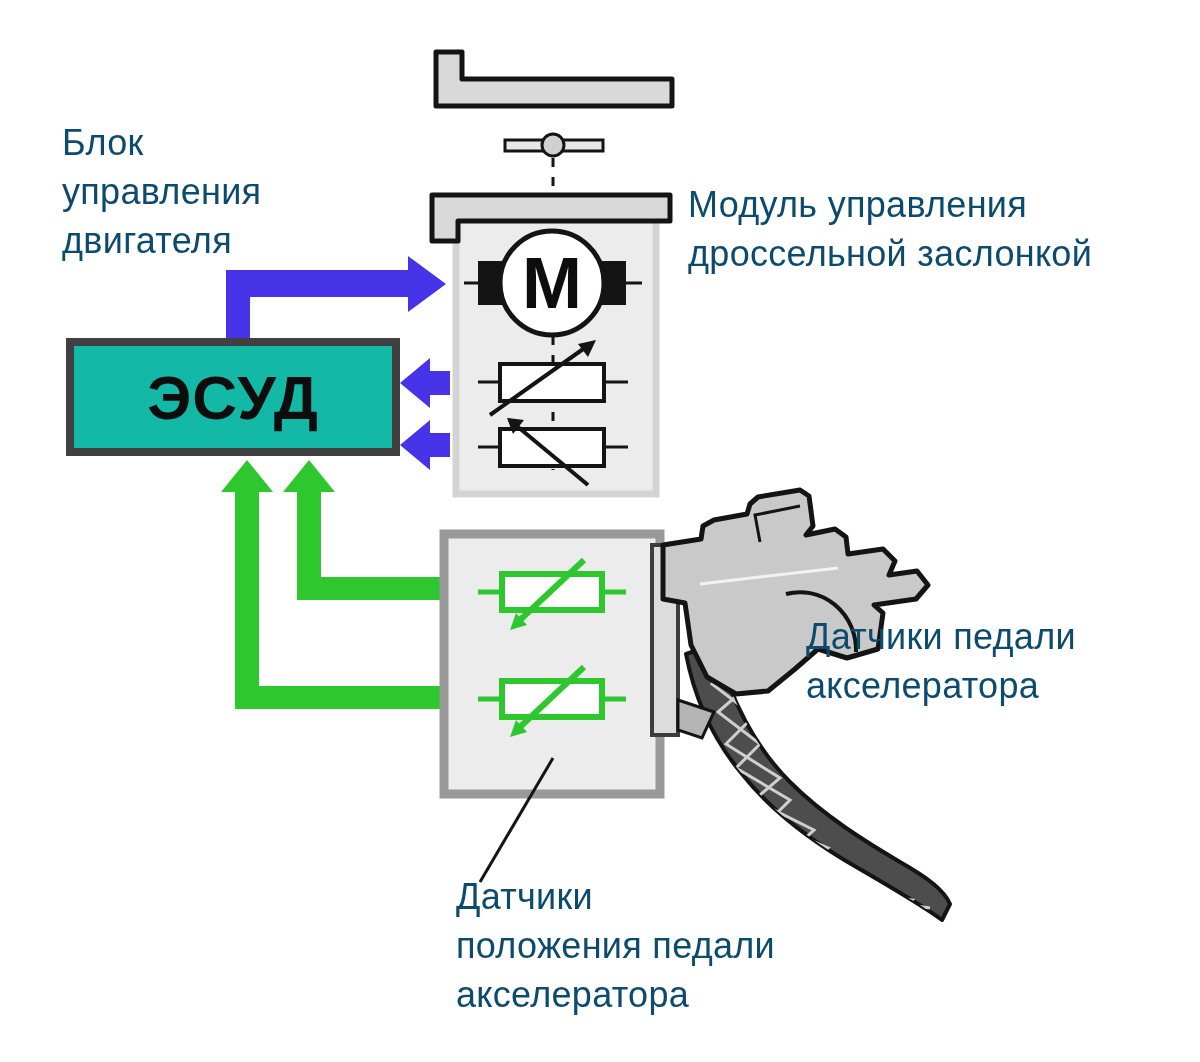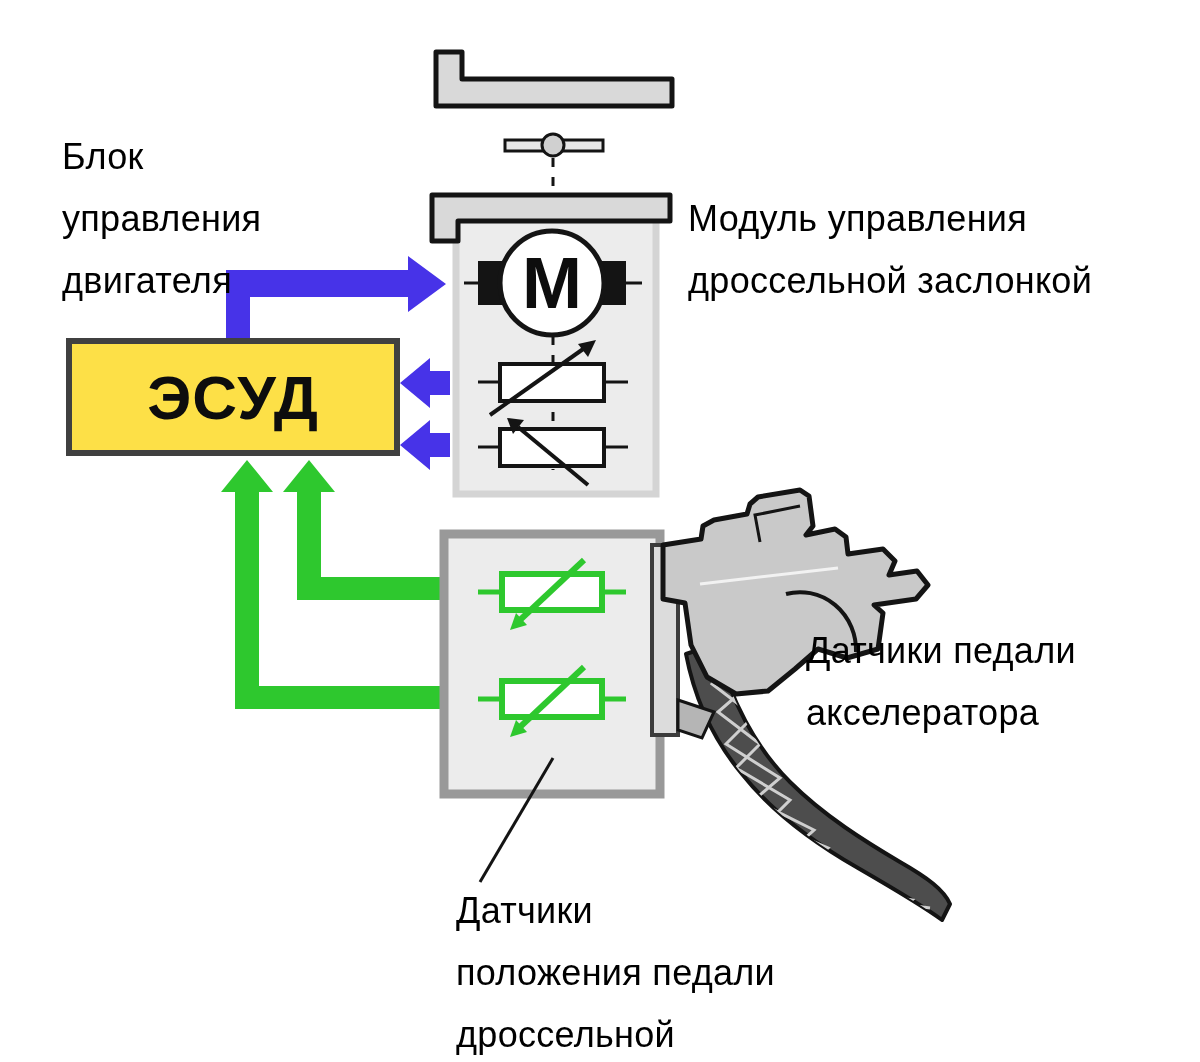--- a/index.html
+++ b/index.html
@@ -2,26 +2,26 @@
 <html><head>
 <meta charset="utf-8">
 <style>
   html,body{margin:0;padding:0;background:#ffffff;}
   .canvas{
     position:relative;width:1200px;height:1062px;background:#ffffff;overflow:hidden;
     font-family:"Liberation Sans",sans-serif;
   }
   .diagram-svg{position:absolute;left:0;top:0;width:1200px;height:1062px;}
   .label{
-    position:absolute;color:#000000;font-size:36px;line-height:62px;
-    white-space:pre-line;letter-spacing:0.3px;margin-top:8px;
+    position:absolute;color:#0c4a6e;font-size:36px;line-height:49px;
+    white-space:pre-line;letter-spacing:0.3px;
   }
   .ecu-box{
     position:absolute;left:66px;top:338px;width:334px;height:118px;
-    box-sizing:border-box;background:#fde047;border:6px solid #404040;
+    box-sizing:border-box;background:#14b8a6;border:8px solid #404040;
     display:flex;align-items:center;justify-content:center;
   }
   .ecu-box .ecu-text{
     font-size:62px;font-weight:bold;color:#0d0d0d;letter-spacing:1px;
     font-family:"Liberation Sans",sans-serif;
   }
   .motor-letter{
     font-family:"Liberation Sans",sans-serif;font-weight:bold;font-size:72px;
   }
 </style>
@@ -134,15 +134,15 @@
 двигателя</div>
 
   <div class="label" style="left:688px;top:180px;width:500px;">Модуль управления
 дроссельной заслонкой</div>
 
   <div class="label" style="left:806px;top:612px;width:360px;">Датчики педали
 акселератора</div>
 
   <div class="label" style="left:456px;top:872px;width:430px;">Датчики
 положения педали
-дроссельной</div>
+акселератора</div>
 
 </div>
 
 </body></html>

